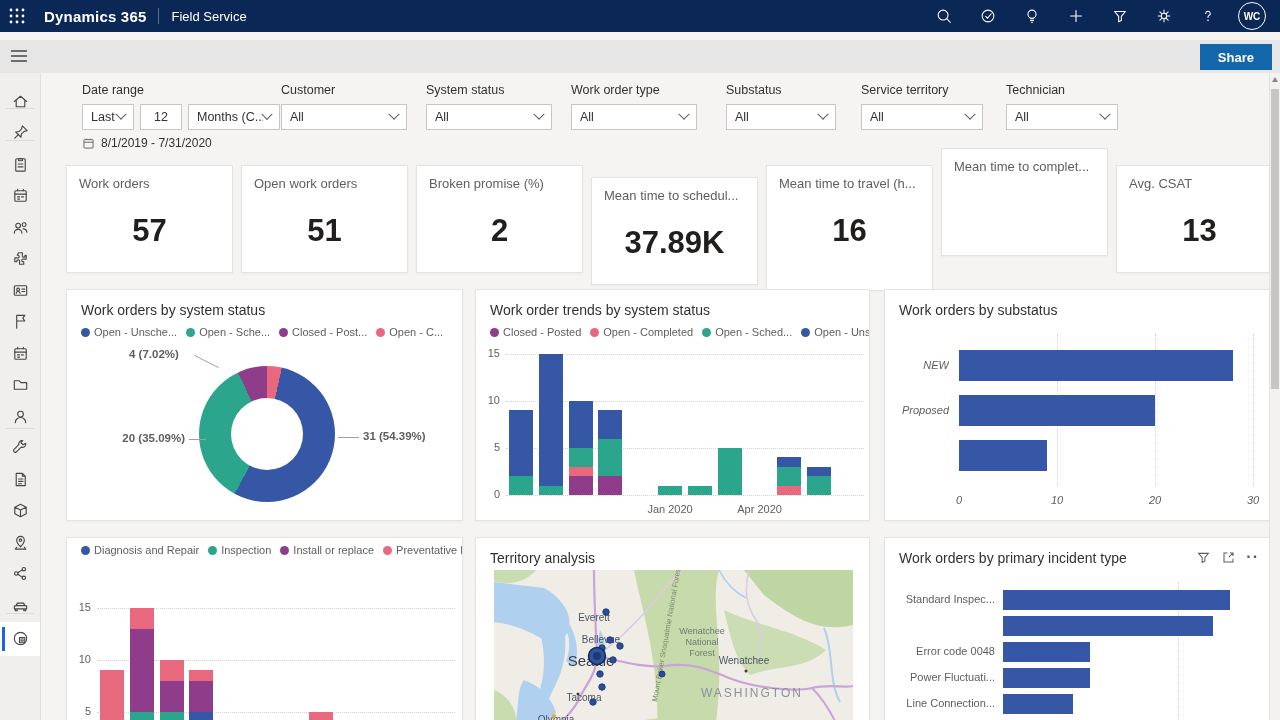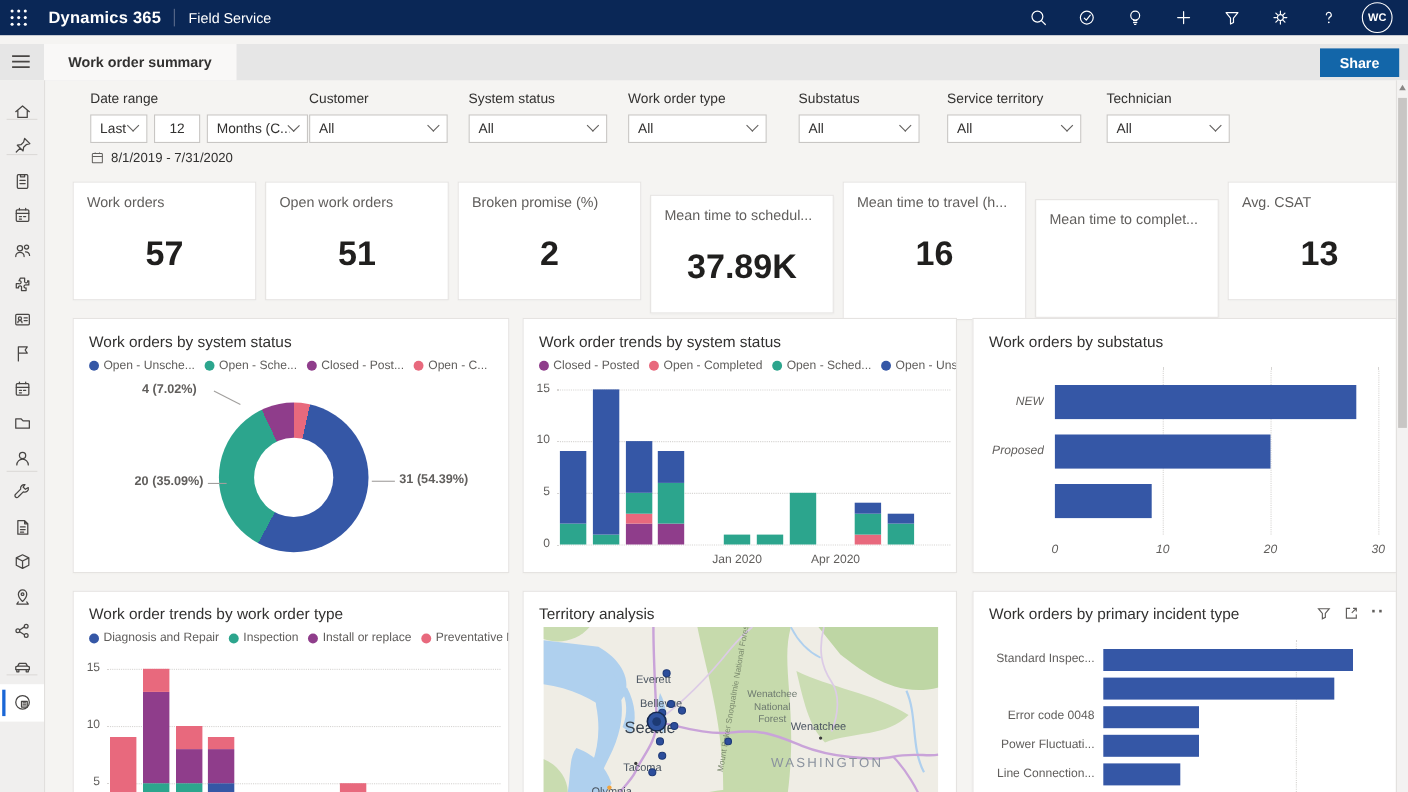--- a/index.html
+++ b/index.html
@@ -141,23 +141,20 @@
         <div class="avatar">WC</div>
       </div>
   </div>
 
   <div class="tabstrip">
     <div class="hamburger">
       <svg width="20" height="18" viewBox="0 0 20 18" stroke="currentColor" stroke-width="1.6">
         <path d="M2 4 H18 M2 9 H18 M2 14 H18"></path>
       </svg>
     </div>
-    <div class="tab">
-      <span>Work order summary</span>
-    </div>
     <button class="share-btn">Share</button>
   </div>
 
   <div class="sidebar" id="sidebar">
       <div class="side-item" style="top: 13px;">
         <svg width="19" height="19" viewBox="0 0 20 20" fill="none" stroke="currentColor" stroke-width="1.2" stroke-linecap="round" stroke-linejoin="round">
           <path d="M3.5 10 L10 4.5 L16.5 10 M5.5 8.6 V15.5 H14.5 V8.6"></path>
         </svg>
       </div>
       <div class="side-item" style="top: 44.5px;">
@@ -331,21 +328,21 @@
         <div class="kpi-value">2</div>
       </div>
       <div class="kpi-card" style="left: 591px; top: 177px; width: 167px; height: 108px;">
         <div class="kpi-title">Mean time to schedul...</div>
         <div class="kpi-value">37.89K</div>
       </div>
       <div class="kpi-card" style="left: 766px; top: 165px; width: 167px; height: 126px;">
         <div class="kpi-title">Mean time to travel (h...</div>
         <div class="kpi-value">16</div>
       </div>
-      <div class="kpi-card" style="left: 941px; top: 181px; width: 167px; height: 108px;">
+      <div class="kpi-card" style="left: 941px; top: 148px; width: 167px; height: 108px;">
         <div class="kpi-title">Mean time to complet...</div>
       </div>
       <div class="kpi-card" style="left: 1116px; top: 165px; width: 167px; height: 108px;">
         <div class="kpi-title">Avg. CSAT</div>
         <div class="kpi-value">13</div>
       </div>
     </div>
 
   <div class="chart-card" style="left:66px;top:289px;width:397px;height:232px;">
     <div class="card-title">Work orders by system status</div>
@@ -443,21 +440,20 @@
         <div class="hbar" style="left: 66px; top: 61px; width: 196px; height: 31px; background: rgb(53, 87, 166);"></div>
         <div class="hbar" style="left: 66px; top: 106px; width: 88.2px; height: 31px; background: rgb(53, 87, 166);"></div>
         <div class="hxtick" style="left: 66px; top: 160px;">0</div>
         <div class="hxtick" style="left: 164px; top: 160px;">10</div>
         <div class="hxtick" style="left: 262px; top: 160px;">20</div>
         <div class="hxtick" style="left: 360px; top: 160px;">30</div>
       </div>
   </div>
 
   <div class="chart-card" style="left:66px;top:537px;width:397px;height:260px;">
-    <div class="card-title">Work order trends by work order type</div>
     <div class="legend">
         <span class="legend-item">
           <span class="dot" style="background: rgb(53, 87, 166);"></span>
           <span>Diagnosis and Repair</span>
         </span>
         <span class="legend-item">
           <span class="dot" style="background: rgb(44, 165, 141);"></span>
           <span>Inspection</span>
         </span>
         <span class="legend-item">

